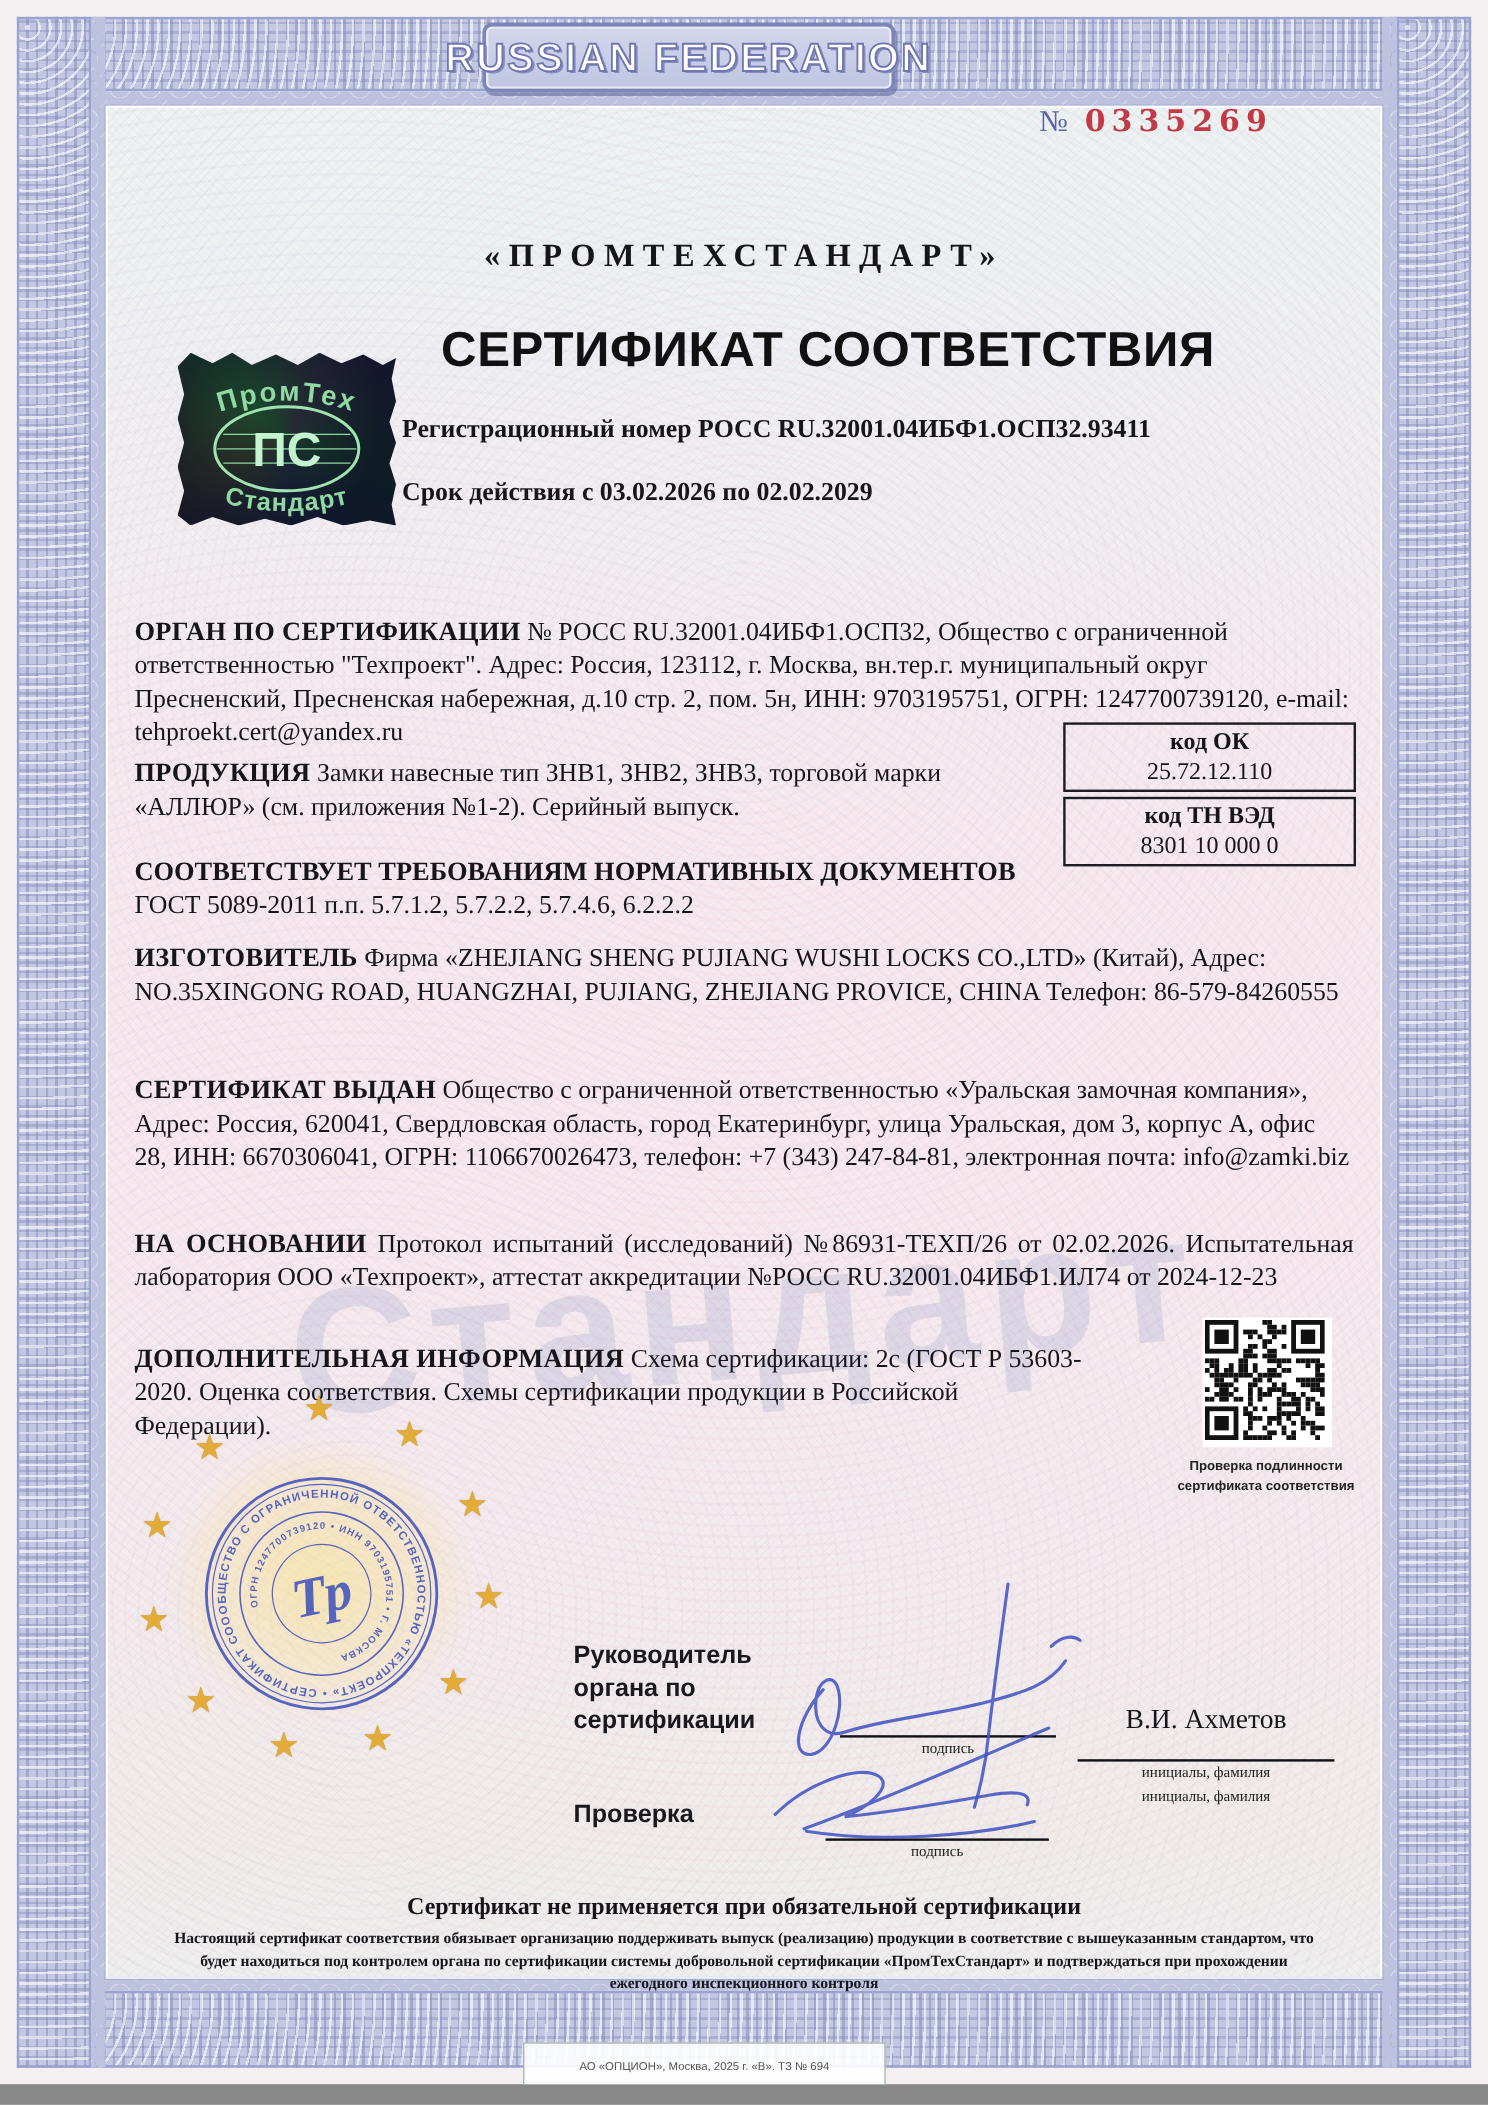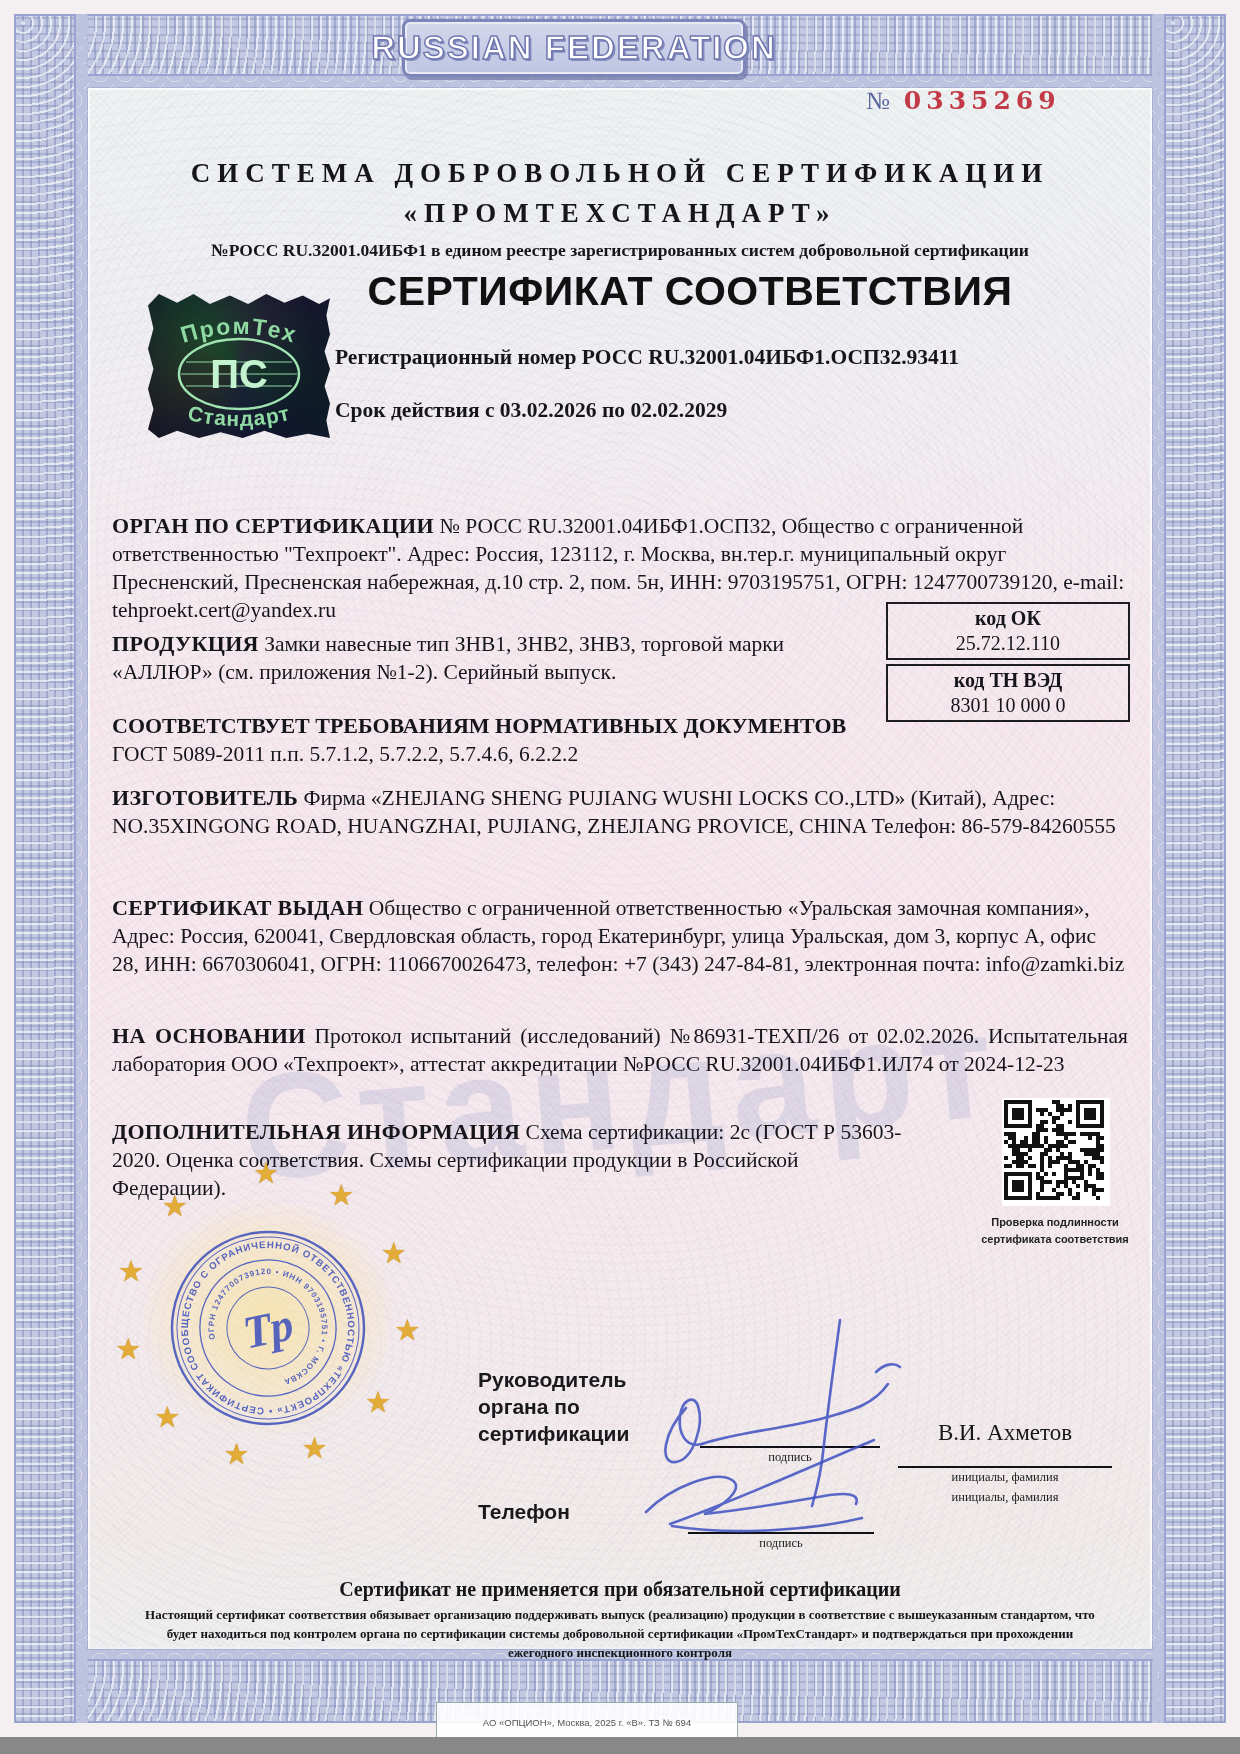--- a/index.html
+++ b/index.html
@@ -137,23 +137,21 @@
   <div class="frame-inner"></div>
 
   <div class="abs banner-box">
     <span class="banner-text">RUSSIAN FEDERATION</span>
   </div>
 
   <div class="abs certno">
     <span class="pre">№</span><span class="num">0335269</span>
   </div>
 
-  <div class="abs h-sys1">СИСТЕМА ДОБРОВОЛЬНОЙ СЕРТИФИКАЦИИ</div>
   <div class="abs h-sys2">«ПРОМТЕХСТАНДАРТ»</div>
-  <div class="abs h-reg">№РОСС RU.32001.04ИБФ1 в едином реестре зарегистрированных систем добровольной сертификации</div>
   <div class="abs h-title">СЕРТИФИКАТ СООТВЕТСТВИЯ</div>
   <div class="abs h-regnum">Регистрационный номер РОСС RU.32001.04ИБФ1.ОСП32.93411</div>
   <div class="abs h-valid">Срок действия с 03.02.2026 по 02.02.2029</div>
 
   <div class="abs holo">
     <svg width="182" height="144" viewBox="0 0 182 144">
       <defs>
         <path id="harcT" d="M 18,56 Q 91,24 164,56" fill="none"></path>
         <path id="harcB" d="M 14,118 Q 91,146 168,118" fill="none"></path>
       </defs>
@@ -455,21 +453,21 @@
   <div class="abs role r1">Руководитель органа по сертификации</div>
   <div class="abs sigcell sc1">
     <div class="sline"></div>
     <div class="slabel">подпись</div>
   </div>
   <div class="abs sigcell nc1">
     <div class="sname">В.И. Ахметов</div>
     <div class="slabel">инициалы, фамилия</div>
   </div>
 
-  <div class="abs role r2">Телефон</div>
+  <div class="abs role r2">Проверка</div>
   <div class="abs sigcell sc2">
     <div class="sline"></div>
     <div class="slabel">подпись</div>
   </div>
   <div class="abs sigcell nc2">
     <div class="slabel">инициалы, фамилия</div>
   </div>
 
   <svg class="abs sigsvg g1" width="280" height="200" viewBox="0 0 280 200">
     <g fill="none" stroke="#3f51c1" stroke-width="2.6" stroke-linecap="round" opacity=".85">

